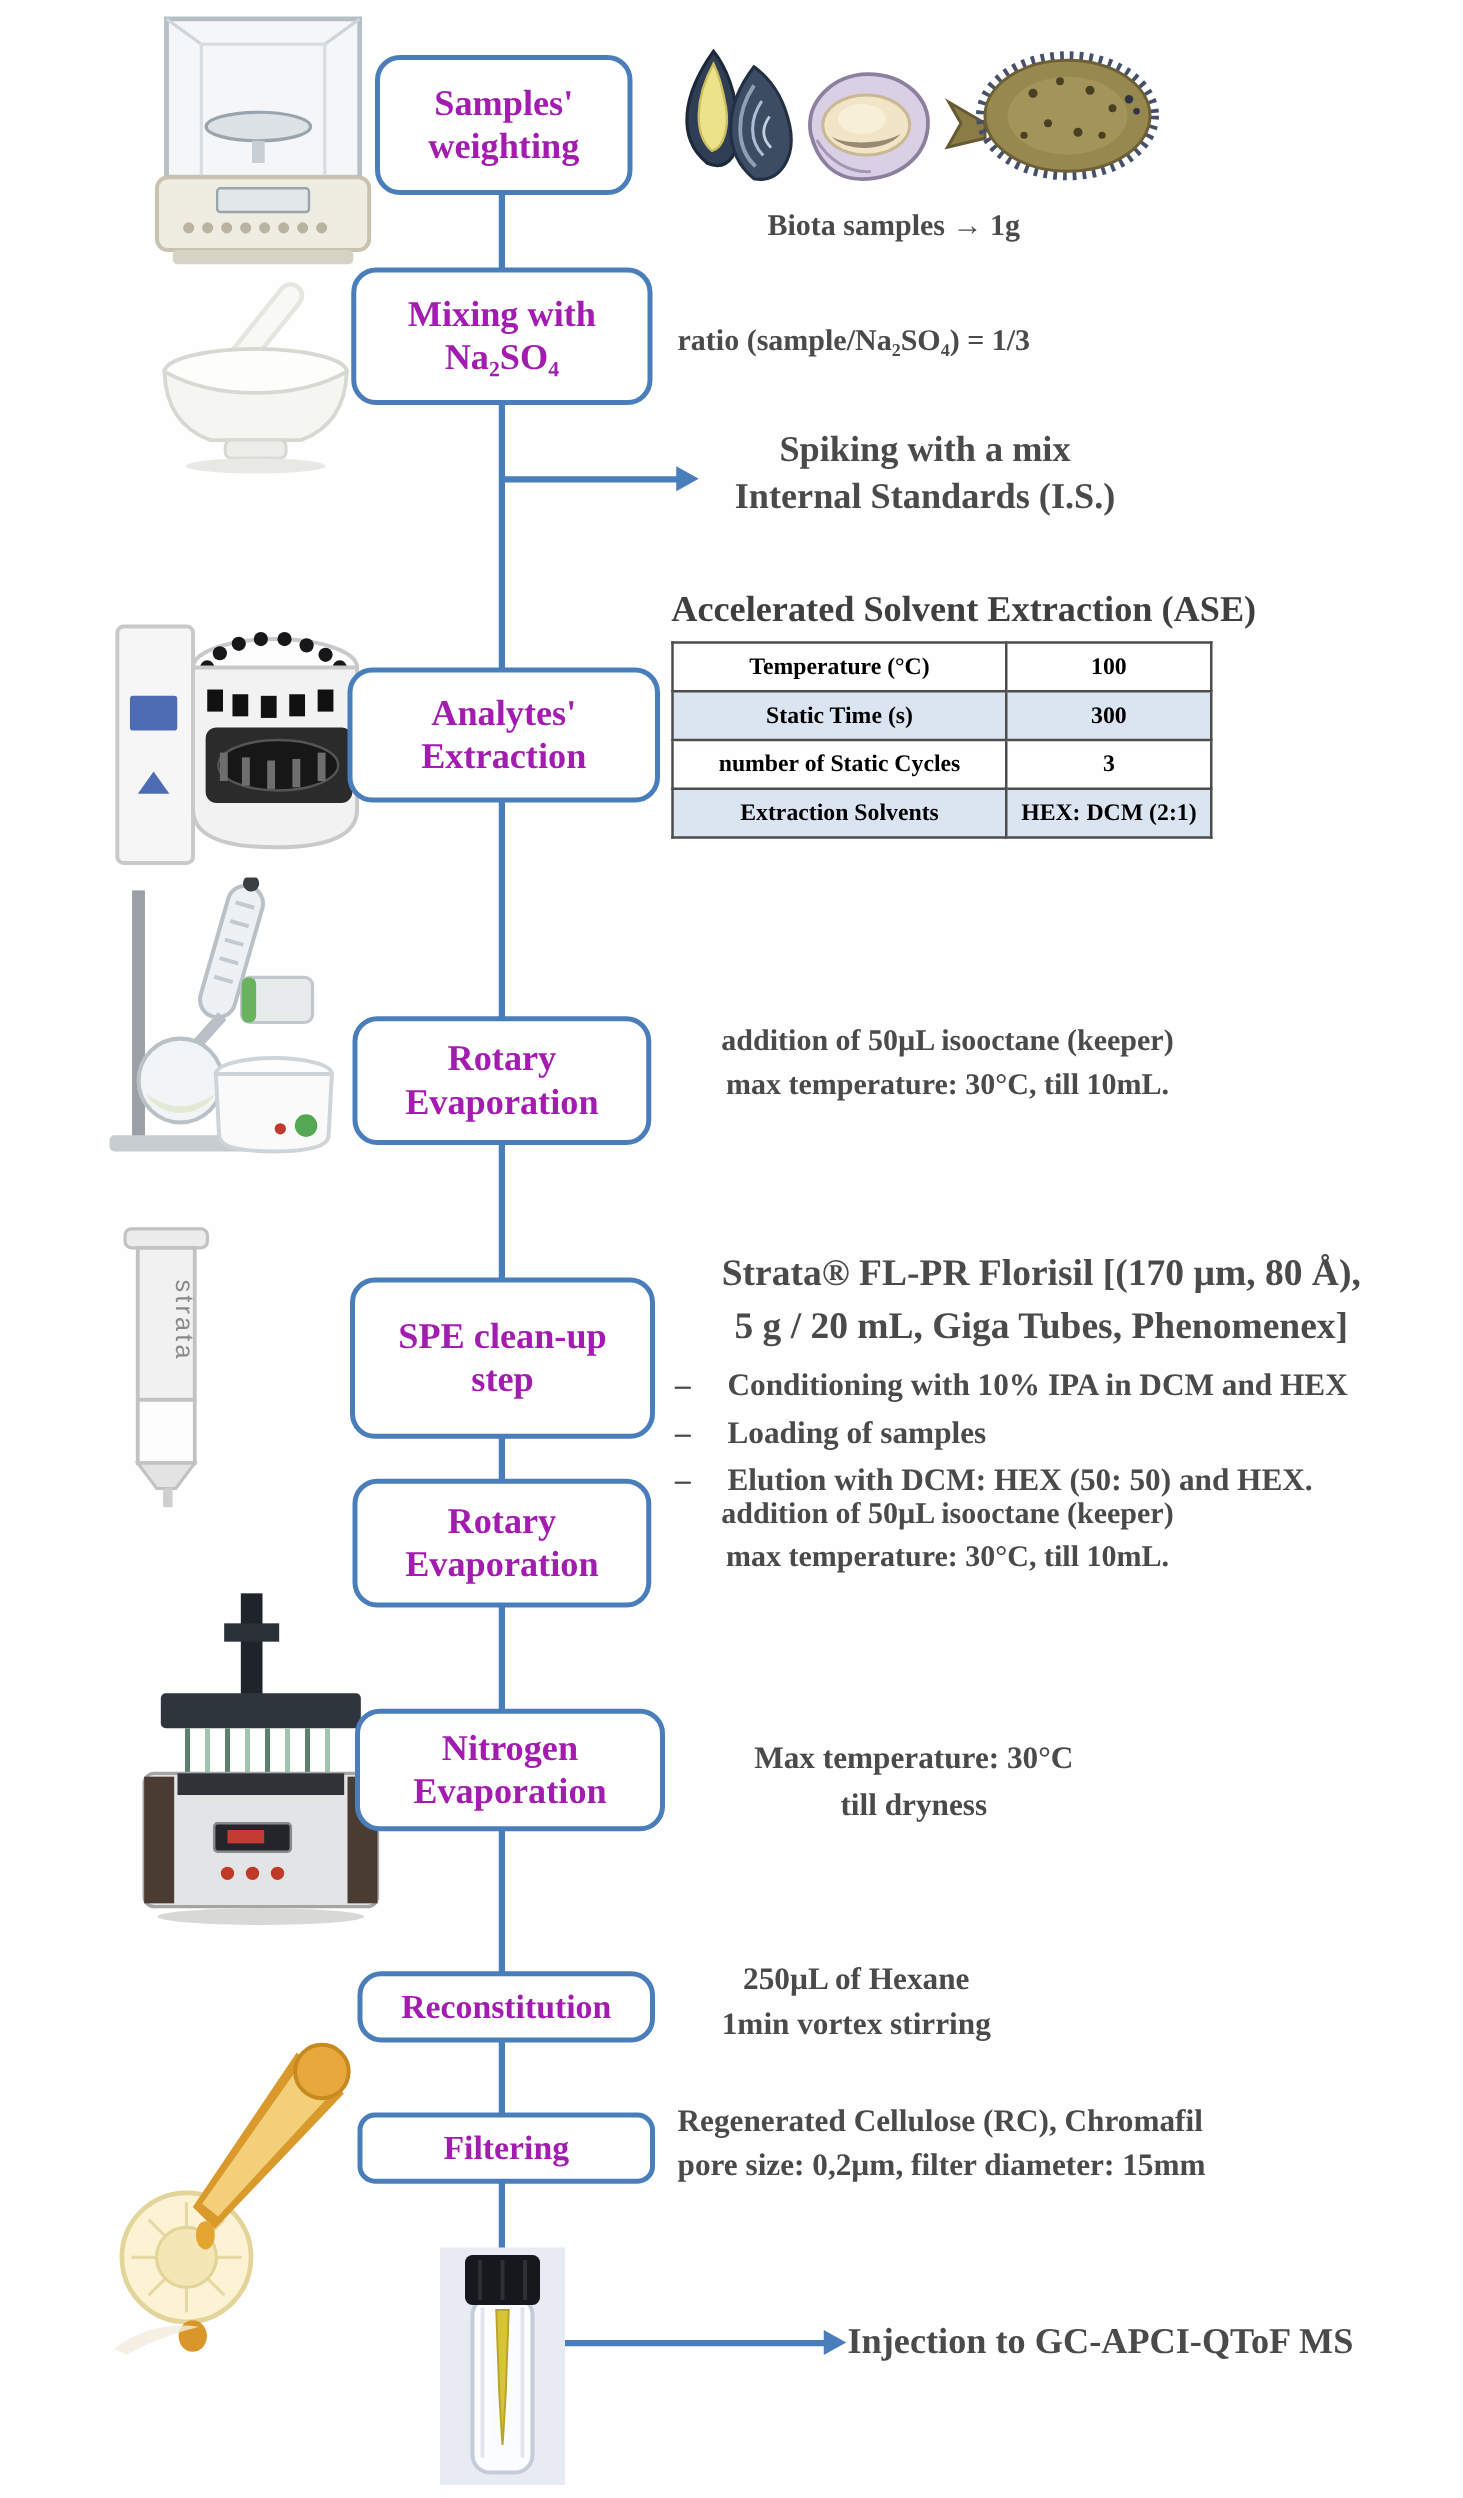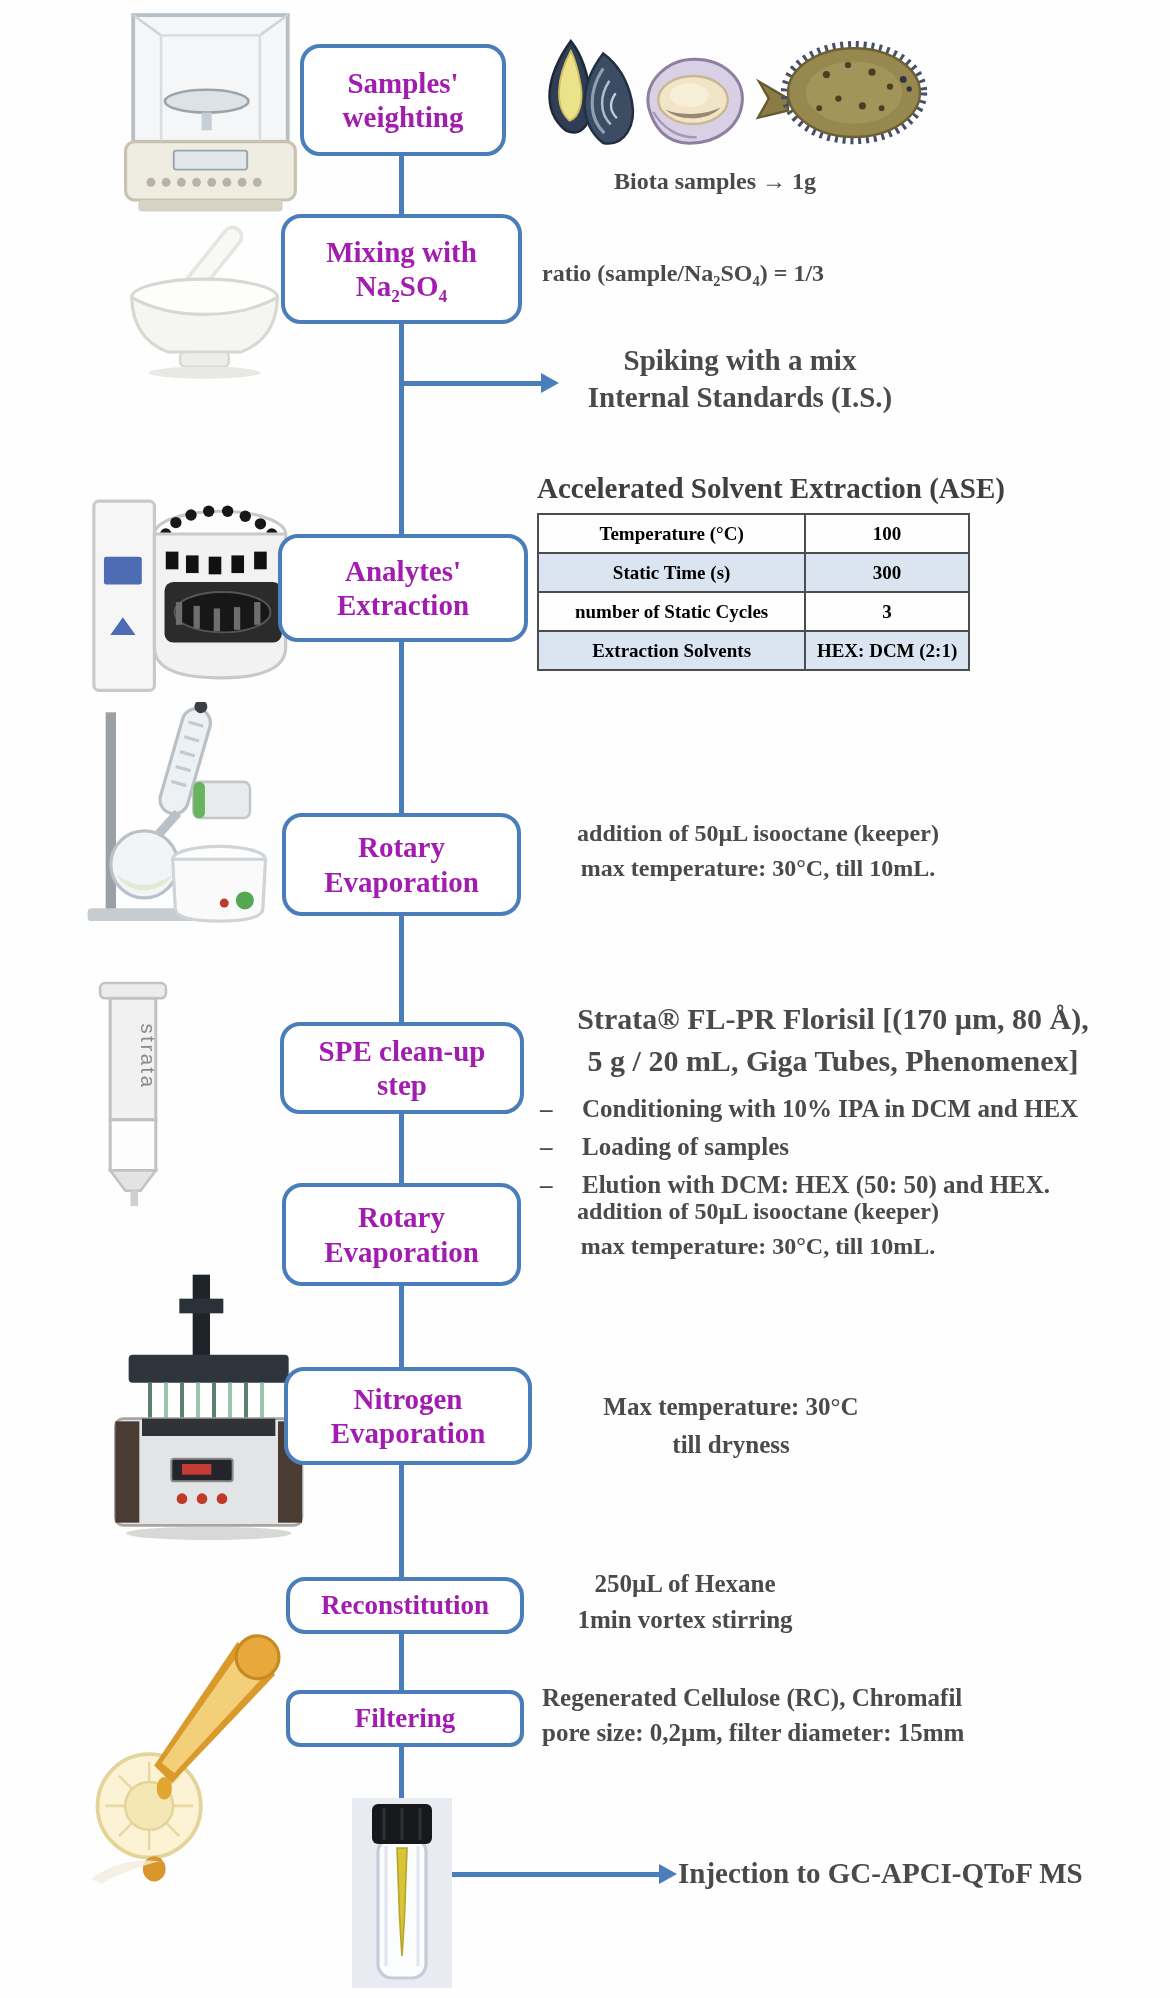--- a/index.html
+++ b/index.html
@@ -63,21 +63,21 @@
   </div>
   <div class="flowbox" style="left:281px;top:214px;width:241px;height:110px;">
     <span>Mixing with Na₂SO₄</span>
   </div>
   <div class="flowbox" style="left:278px;top:534px;width:250px;height:108px;justify-content:center;">
     <span>Analytes' Extraction</span>
   </div>
   <div class="flowbox" style="left:282px;top:813px;width:239px;height:103px;">
     <span>Rotary Evaporation</span>
   </div>
-  <div class="flowbox" style="left:280px;top:1022px;width:244px;height:92px;">
+  <div class="flowbox" style="left:280px;top:1022px;width:244px;height:129px;">
     <span>SPE clean-up step</span>
   </div>
   <div class="flowbox" style="left:282px;top:1183px;width:239px;height:103px;">
     <span>Rotary Evaporation</span>
   </div>
   <div class="flowbox" style="left:284px;top:1367px;width:248px;height:98px;">
     <span>Nitrogen Evaporation</span>
   </div>
   <div class="flowbox small" style="left:286px;top:1577px;width:238px;height:57px;border-radius:19px;">
     <span>Reconstitution</span>

